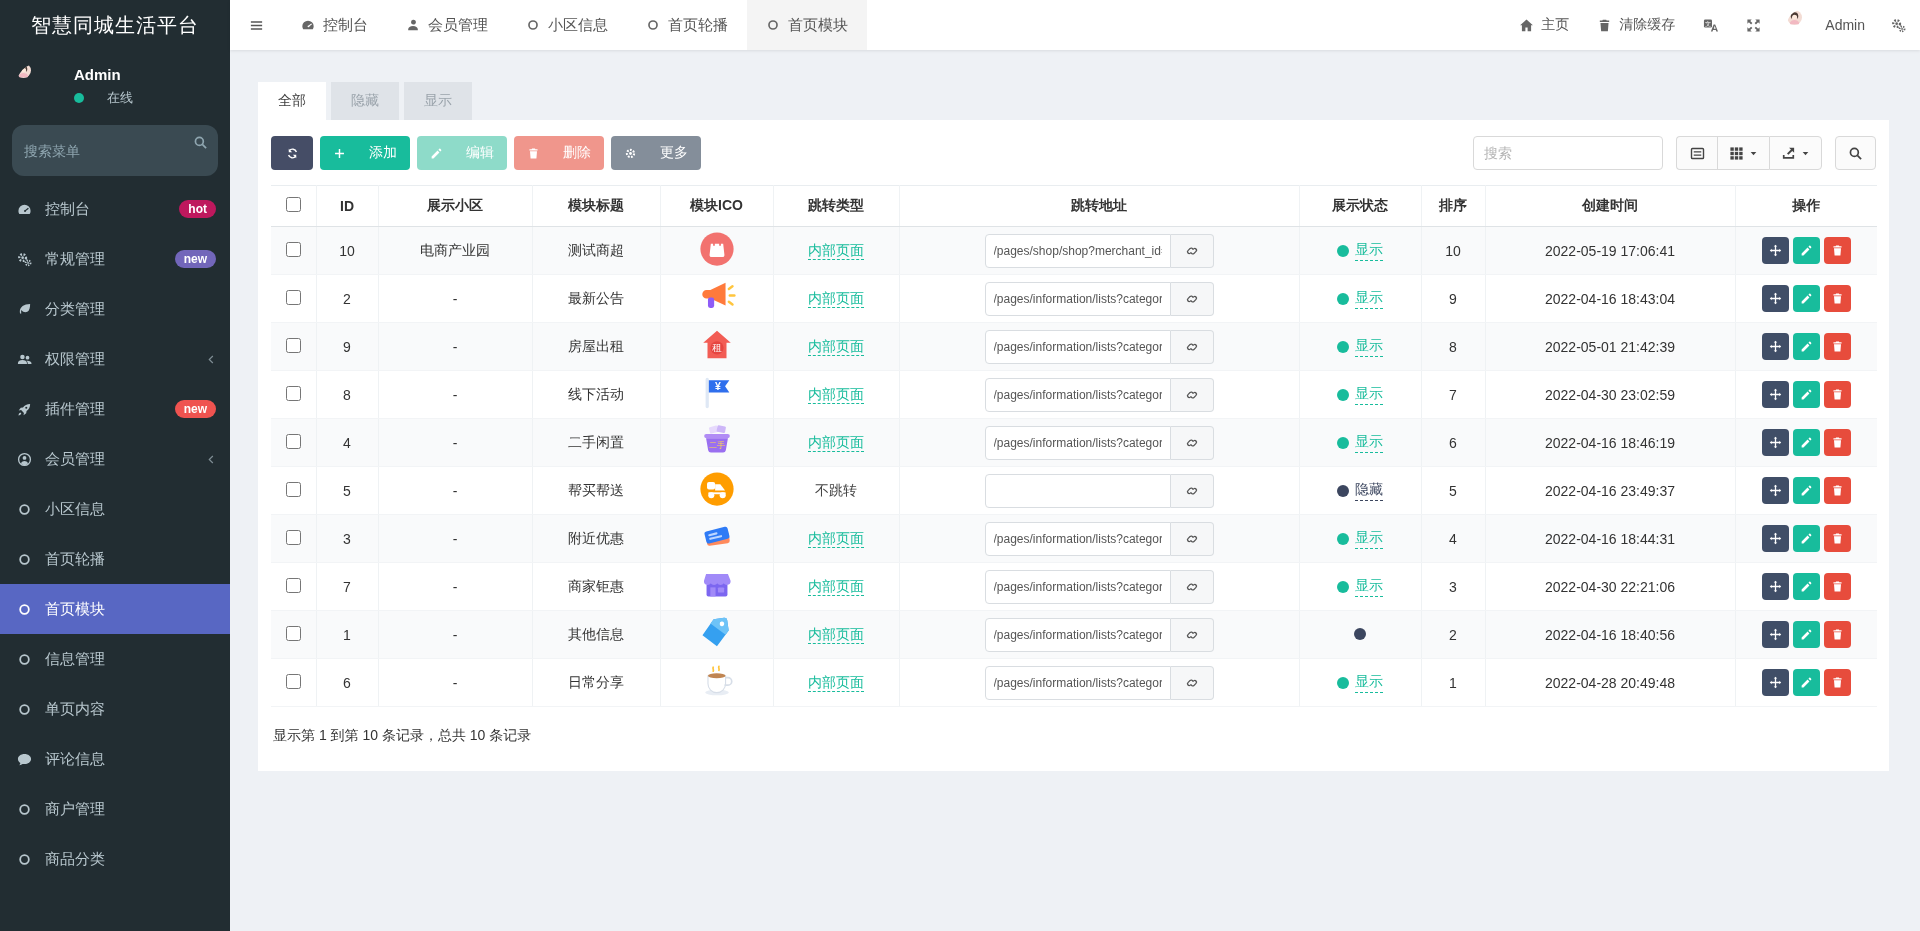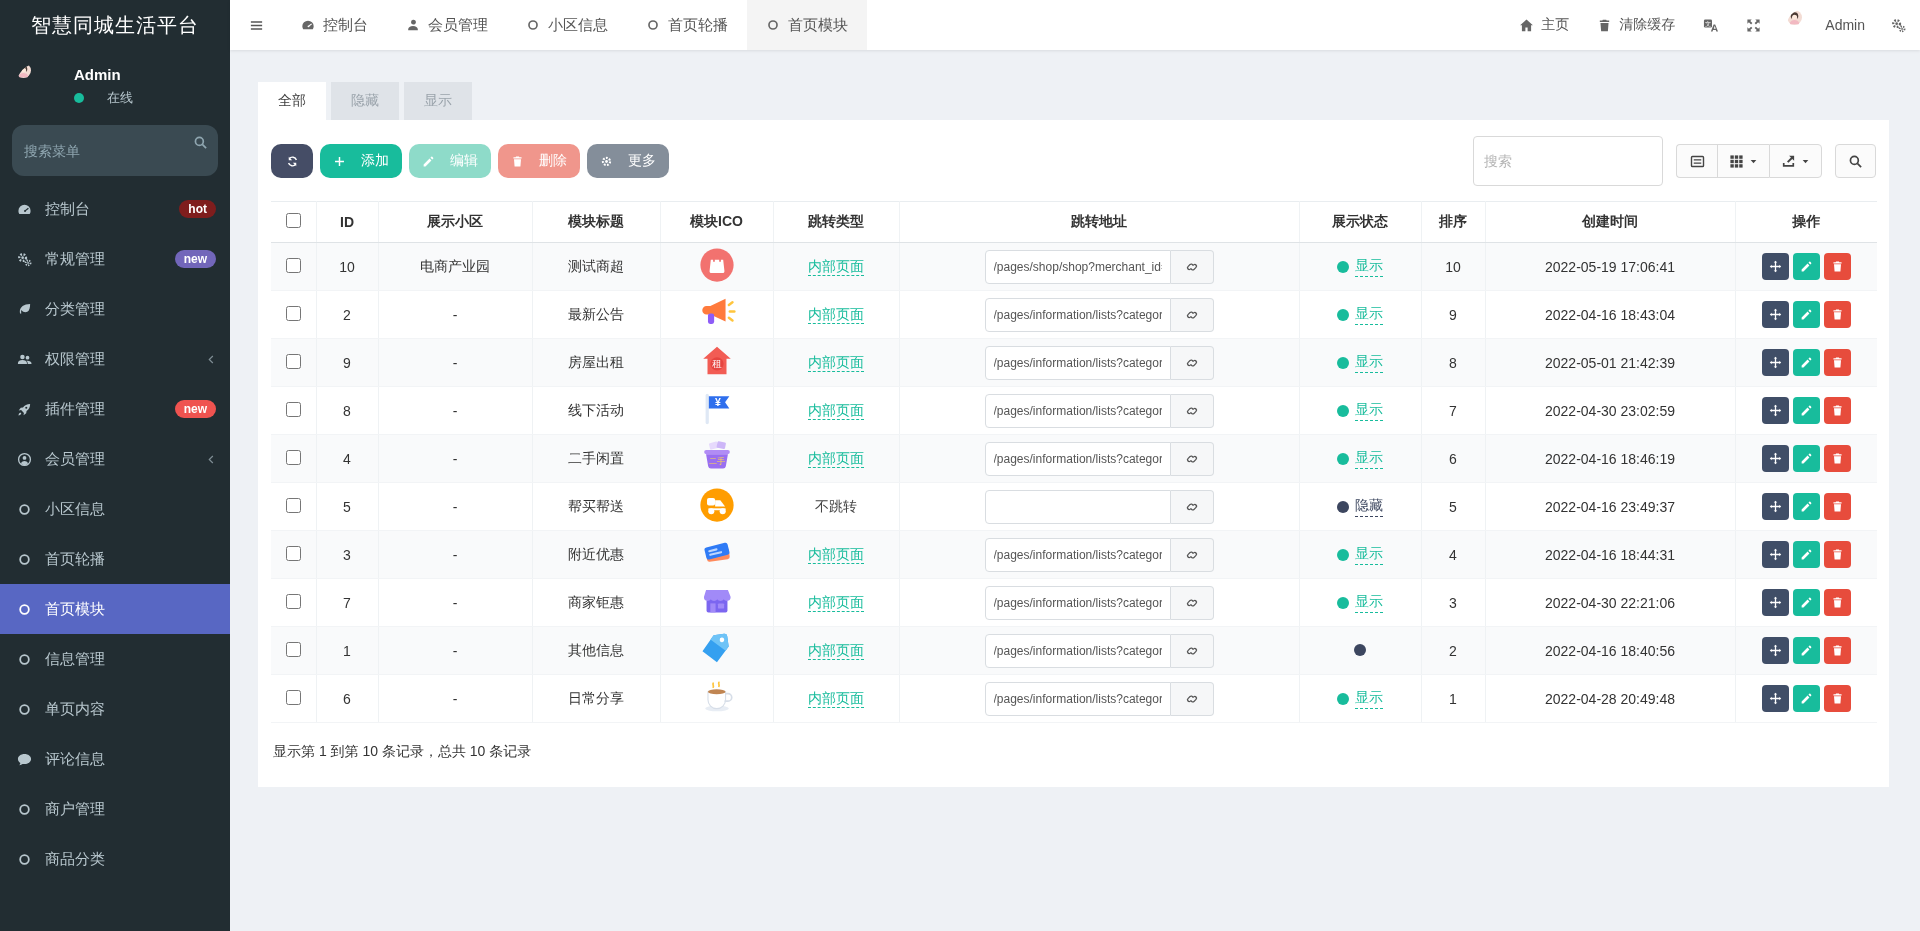--- a/index.html
+++ b/index.html
@@ -51,29 +51,29 @@
   .admin-chip .nm { font-size:14px; color:#555; }
 
   
   .content { flex:1; padding:32px 31px 0 28px; overflow:hidden; }
   .filter-tabs { display:flex; gap:5px; }
   .ftab { padding:10px 20px; font-size:14px; color:#9aa3ab; background:#dfe3e8; cursor:pointer; }
   .ftab.active { background:#fff; color:#404040; }
 
   .panel { background:#fff; padding:16px 13px 26px; }
   .toolbar { display:flex; align-items:center; margin-bottom:15px; }
-  .btn { height:34px; border:none; border-radius:10px; color:#fff; font-size:14px; display:inline-flex; align-items:center; gap:15px; padding:0 13px; margin-right:7px; cursor:pointer; }
+  .btn { height:34px; border:none; border-radius:4px; color:#fff; font-size:14px; display:inline-flex; align-items:center; gap:23px; padding:0 13px; margin-right:7px; cursor:pointer; }
   .btn .ic svg { width:13px; height:13px; }
   .btn-refresh { background:#454d66; width:42px; justify-content:center; padding:0; }
   .btn-add { background:#18bc9c; }
   .btn-edit { background:#8edbc9; }
   .btn-del  { background:#f0968c; }
   .btn-more { background:#848e9a; }
   .toolbar-right { margin-left:auto; display:flex; align-items:center; }
-  .search-input { width:190px; height:50px; border:1px solid #d9d9d9; border-radius:4px; padding:0 10px; font-size:14px; color:#c2410c; outline:none; }
+  .search-input { width:190px; height:34px; border:1px solid #d9d9d9; border-radius:4px; padding:0 10px; font-size:14px; color:#c2410c; outline:none; }
   .search-input::placeholder { color:#b5b5b5; }
   .btn-group { display:flex; margin-left:13px; }
   .tool-btn { height:34px; min-width:41px; padding:0 11px; background:#fbfbfb; border:1px solid #d9d9d9; display:flex; align-items:center; justify-content:center; gap:5px; color:#444; cursor:pointer; }
   .btn-group .tool-btn { border-right-width:0; }
   .btn-group .tool-btn:first-child { border-radius:4px 0 0 4px; }
   .btn-group .tool-btn:last-child  { border-radius:0 4px 4px 0; border-right-width:1px; }
   .tool-btn.single { border-radius:4px; margin-left:13px; }
   .tool-btn .caret svg { width:9px; height:9px; }
 
   table { width:100%; border-collapse:collapse; table-layout:fixed; }
@@ -142,21 +142,21 @@
         </span>
     </div>
     <nav id="sidebar-menu">
         <div class="s-item">
           <span class="ic ">
             <svg viewBox="0 0 16 16">
               <path fill="currentColor" d="M8 3a6.5 6.5 0 0 0-6.5 6.5c0 1.3.4 2.4 1 3.4h11c.6-1 1-2.1 1-3.4A6.5 6.5 0 0 0 8 3zm3.7 3.2l.9.9-2.9 2.3a1.1 1.1 0 1 1-.9-.9l2.9-2.3z"></path>
             </svg>
           </span>
           <span class="s-label">控制台</span>
-          <span class="badge" style="background:#7f1d1d">hot</span>
+          <span class="badge" style="background:#be185d">hot</span>
         </div>
         <div class="s-item">
           <span class="ic ">
             <svg viewBox="0 0 16 16">
               <g fill="none" stroke="currentColor">
                 <circle cx="6" cy="6" r="3.6" stroke-width="2.4" stroke-dasharray="1.9 1.6"></circle>
                 <circle cx="11.8" cy="11.6" r="2.6" stroke-width="2" stroke-dasharray="1.4 1.2"></circle>
               </g>
               <circle cx="6" cy="6" r="1.4" fill="currentColor"></circle>
               <circle cx="11.8" cy="11.6" r="1" fill="currentColor"></circle>

